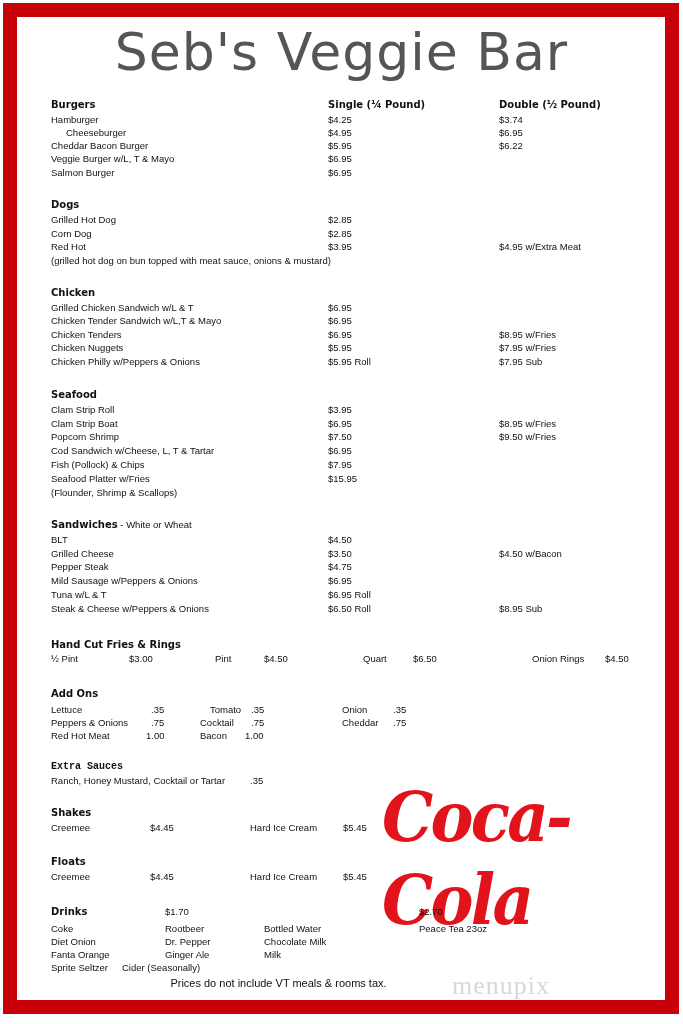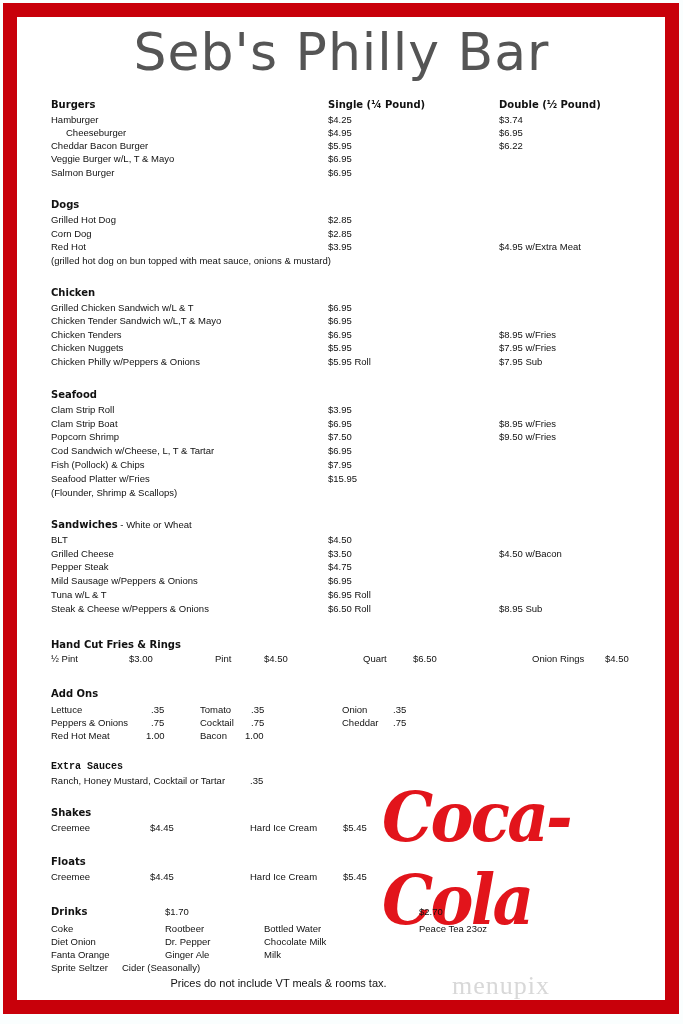--- a/index.html
+++ b/index.html
@@ -18,21 +18,21 @@
   .wm { position:absolute; left:452px; top:928px; font-size:26px; color:#d8d8d8;
         font-family:Liberation Serif, serif; font-weight:200; letter-spacing:1px;margin-top:43px; }
   .footer { position:absolute; top:977px; left:0; width:557px; text-align:center; font-size:11px; }
 </style>
 </head>
 <body>
 
 <div class="frame"></div>
 <div class="paper"></div>
 
-<div class="title">Seb's Philly Bar</div>
+<div class="title">Seb's Veggie Bar</div>
 
 <div>
   <div class="abs hd" style="left:51px;top:98px">Burgers</div>
   <div class="abs hd" style="left:328px;top:98px">Single (¼ Pound)</div>
   <div class="abs hd" style="left:499px;top:98px">Double (½ Pound)</div>
 
   <div class="abs" style="left:51px;top:113px">Hamburger</div>
   <div class="abs" style="left:328px;top:113px">$4.25</div>
   <div class="abs" style="left:499px;top:113px">$3.74</div>
 
@@ -128,21 +128,21 @@
   <div class="abs" style="left:363px;top:652px">Quart</div>
   <div class="abs" style="left:413px;top:652px">$6.50</div>
   <div class="abs" style="left:532px;top:652px">Onion Rings</div>
   <div class="abs" style="left:605px;top:652px">$4.50</div>
 </div>
 
 <div>
   <div class="abs hd" style="left:51px;top:687px">Add Ons</div>
   <div class="abs" style="left:51px;top:703px">Lettuce</div>
   <div class="abs" style="left:151px;top:703px">.35</div>
-  <div class="abs" style="left:200px;top:703px">Tomato</div>
+  <div class="abs" style="left:210px;top:703px">Tomato</div>
   <div class="abs" style="left:251px;top:703px">.35</div>
   <div class="abs" style="left:342px;top:703px">Onion</div>
   <div class="abs" style="left:393px;top:703px">.35</div>
 
   <div class="abs" style="left:51px;top:716px">Peppers &amp; Onions</div>
   <div class="abs" style="left:151px;top:716px">.75</div>
   <div class="abs" style="left:200px;top:716px">Cocktail</div>
   <div class="abs" style="left:251px;top:716px">.75</div>
   <div class="abs" style="left:342px;top:716px">Cheddar</div>
   <div class="abs" style="left:393px;top:716px">.75</div>

